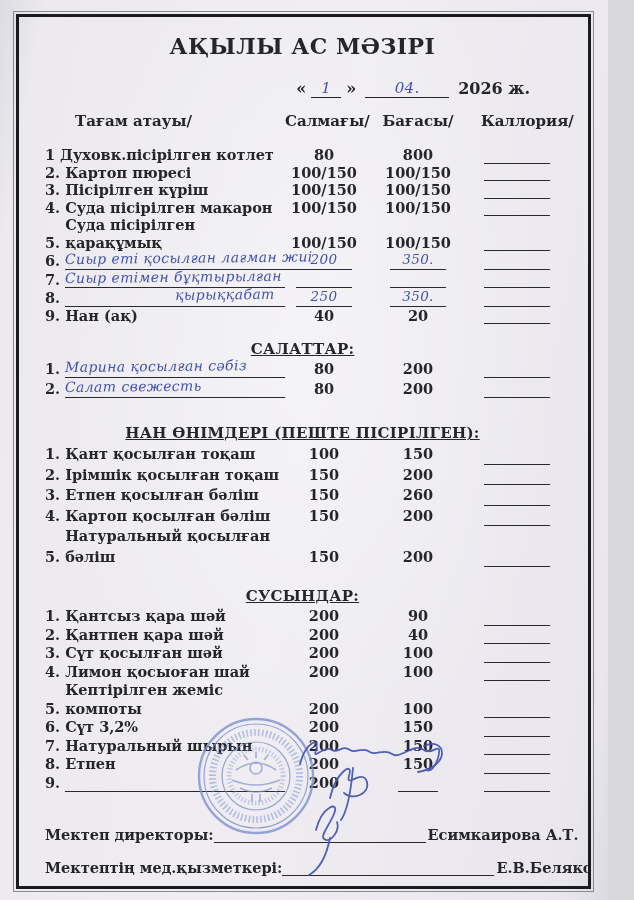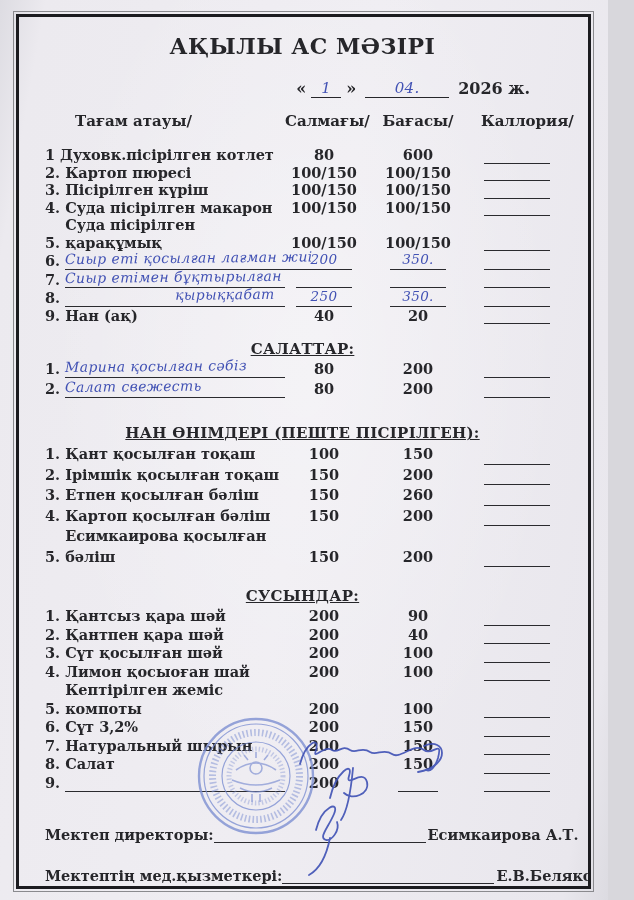--- a/index.html
+++ b/index.html
@@ -72,21 +72,21 @@
   .nval.hand{white-space:nowrap;font-weight:normal;font-size:14px;transform:rotate(-.6deg);transform-origin:left bottom;}
   .nval.alignr{text-align:right;padding-right:10px;white-space:nowrap;}
   .wcell,.pcell{display:flex;justify-content:center;align-items:flex-end;}
   .vline{display:inline-block;text-align:center;min-height:15px;}
   .vline.lined{border-bottom:1.5px solid #2a2a2e;width:56px;}
   .vline .val{display:block;}
   .val.hand{font-weight:normal;font-size:13.5px;}
   .ccell{display:flex;justify-content:center;align-items:flex-end;}
   .cal-line{display:inline-block;width:66px;border-bottom:1.5px solid #2a2a2e;min-height:14px;}
   .signatures{margin-top:34px;}
-  .sig-row{display:flex;align-items:flex-end;margin-bottom:24px;font-size:14.5px;font-weight:bold;color:#26262a;}
+  .sig-row{display:flex;align-items:flex-end;margin-bottom:16px;font-size:14.5px;font-weight:bold;color:#26262a;}
   .sig-label{white-space:nowrap;}
   .sig-line{width:212px;border-bottom:1.5px solid #2a2a2e;min-height:16px;flex:0 0 auto;}
   .sig-name{margin-left:2px;white-space:nowrap;}
   .overlay{position:absolute;left:0;top:0;width:634px;height:900px;pointer-events:none;}
 </style>
 </head>
 <body>
 
 <div class="paper">
   <div class="frame">
@@ -118,21 +118,21 @@
                   <span class="nval">Духовк.пісірілген котлет</span>
                 </span>
               </div>
               <div class="wcell">
                 <span class="vline">
                   <span class="val">80</span>
                 </span>
               </div>
               <div class="pcell">
                 <span class="vline">
-                  <span class="val">600</span>
+                  <span class="val">800</span>
                 </span>
               </div>
               <div class="ccell">
                 <span class="cal-line"></span>
               </div>
             </div>
             <div class="row">
               <div class="ncell">
                 <span class="num">2.</span>
                 <span class="nline">
@@ -429,21 +429,21 @@
                 </span>
               </div>
               <div class="ccell">
                 <span class="cal-line"></span>
               </div>
             </div>
             <div class="row">
               <div class="ncell">
                 <span class="num">5.</span>
                 <span class="nline">
-                  <span class="nval">Есимкаирова қосылған бәліш</span>
+                  <span class="nval">Натуральный қосылған бәліш</span>
                 </span>
               </div>
               <div class="wcell">
                 <span class="vline">
                   <span class="val">150</span>
                 </span>
               </div>
               <div class="pcell">
                 <span class="vline">
                   <span class="val">200</span>
@@ -600,21 +600,21 @@
                 </span>
               </div>
               <div class="ccell">
                 <span class="cal-line"></span>
               </div>
             </div>
             <div class="row">
               <div class="ncell">
                 <span class="num">8.</span>
                 <span class="nline">
-                  <span class="nval">Салат</span>
+                  <span class="nval">Етпен</span>
                 </span>
               </div>
               <div class="wcell">
                 <span class="vline">
                   <span class="val">200</span>
                 </span>
               </div>
               <div class="pcell">
                 <span class="vline">
                   <span class="val">150</span>

